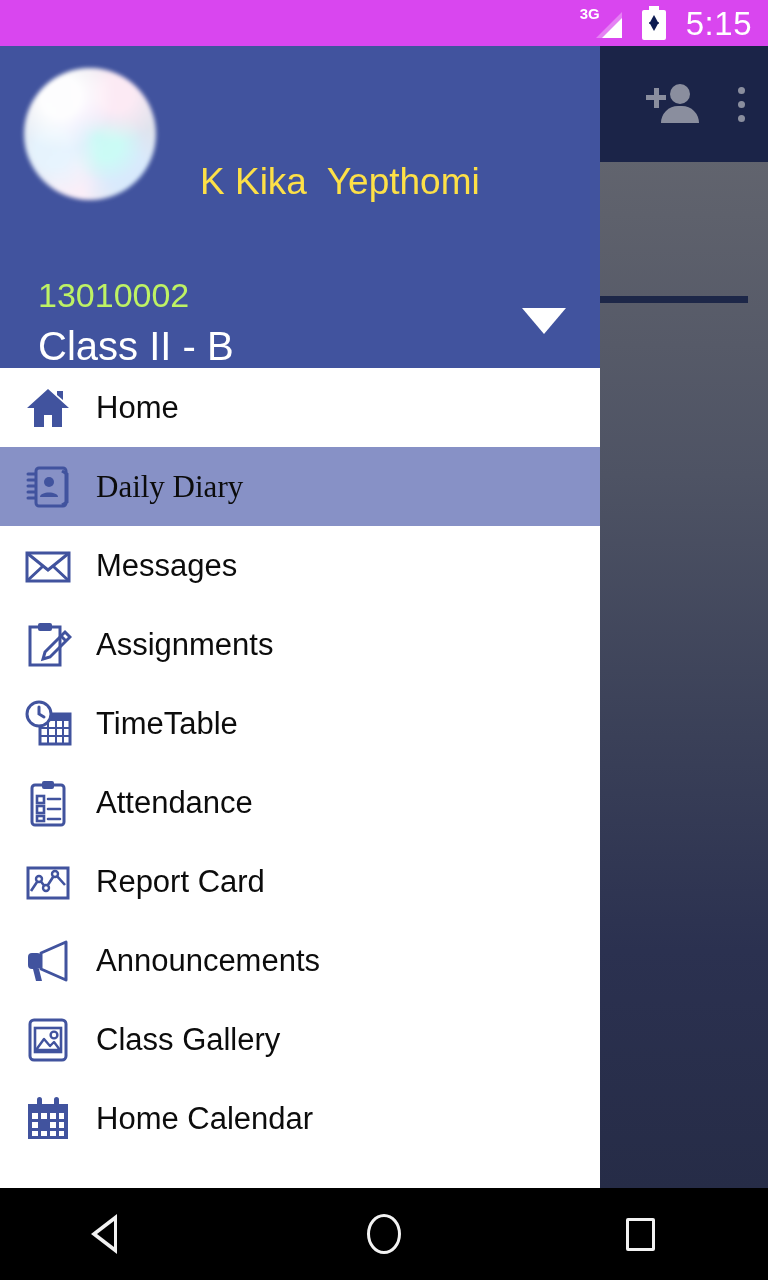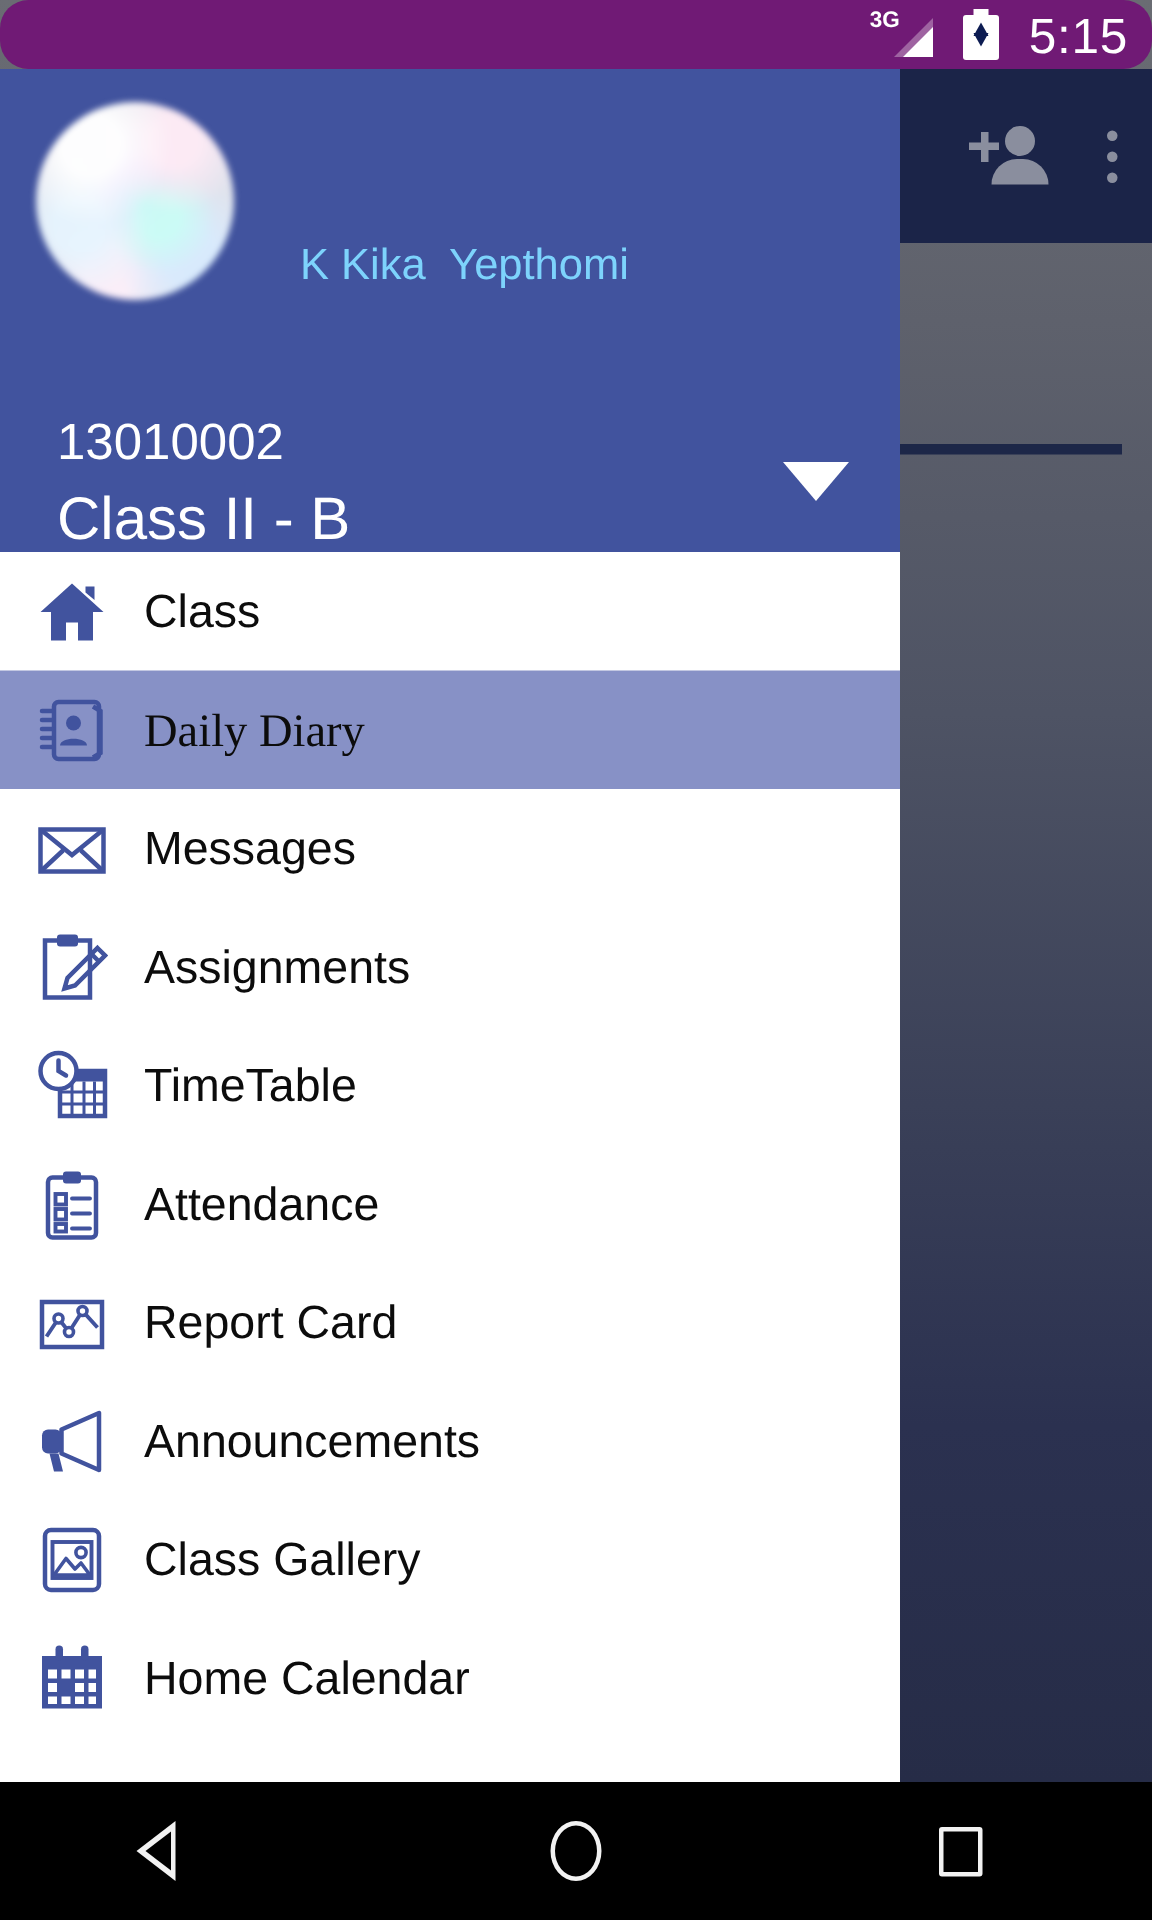--- a/index.html
+++ b/index.html
@@ -43,23 +43,23 @@
   .icon-overflow span{ width:7px; height:7px; border-radius:50%; background:#cfd0d4; display:block;}
 
   .bg-tab-indicator{
     position:absolute; left:600px; top:296px; width:148px; height:7px;
     background:#1d2748;
   }
 
   
   .statusbar{
     position:absolute; left:0; top:0; width:768px; height:46px;
-    background:#701a75; z-index:40;
+    background:#d946ef; z-index:40;
     display:flex; align-items:center; justify-content:flex-end;
-    padding-right:16px; gap:20px;border-radius:19px;
+    padding-right:16px; gap:20px;
   }
   .sb-signal{ position:relative; width:42px; height:34px; }
   .sb-signal .g3{
     position:absolute; left:0; top:0; font-size:15px; font-weight:bold; color:#fff; line-height:1;
   }
   .sb-signal .tri{
     position:absolute; right:0; bottom:2px; width:0; height:0;
     border-left:26px solid transparent; border-bottom:26px solid #fff;
   }
   .sb-signal .tri-dim{
@@ -101,24 +101,24 @@
       radial-gradient(circle at 22% 62%, rgba(230,245,255,.9) 0 13%, rgba(255,255,255,0) 36%),
       radial-gradient(circle at 62% 58%, rgba(200,255,245,.85) 0 12%, rgba(255,255,255,0) 34%),
       radial-gradient(circle at 48% 40%, rgba(225,210,255,.8) 0 14%, rgba(255,255,255,0) 38%),
       radial-gradient(circle at 78% 78%, rgba(215,235,255,.85) 0 12%, rgba(255,255,255,0) 34%),
       radial-gradient(circle at 38% 86%, rgba(255,240,250,.85) 0 12%, rgba(255,255,255,0) 34%),
       linear-gradient(145deg,#e6e7ee 0%,#dfe2ec 50%,#e2e6ee 100%);
     filter:blur(2.2px);
   }
   .profile-name{
     position:absolute; left:200px; top:117px;
-    color:#7dd3fc; font-size:29px; line-height:1; white-space:pre;
+    color:#fde047; font-size:37px; line-height:1; white-space:pre;
   }
   .profile-id{
-    position:absolute; left:38px; top:232px; color:#ffffff; font-size:34px; line-height:1;
+    position:absolute; left:38px; top:232px; color:#bef264; font-size:34px; line-height:1;
   }
   .profile-class{
     position:absolute; left:38px; top:280px; color:#fff; font-size:40px; line-height:1;
   }
   .profile-caret{
     position:absolute; left:522px; top:262px; width:0; height:0;
     border-left:22px solid transparent; border-right:22px solid transparent;
     border-top:26px solid #fff;
   }
 
@@ -207,21 +207,21 @@
     <div class="profile-caret"></div>
   </div>
 
   <div class="menu" id="drawer-menu">
       <div class="menu-item">
         <span class="menu-icon">
           <svg viewBox="0 0 48 48">
             <path d="M24 5 L3 24 h7 v19 h10 V31 h8 v12 h10 V24 h7 Z M33 7 h6 v9 l-6 -5 Z" fill="#41539E"></path>
           </svg>
         </span>
-        <span class="menu-label">Class</span>
+        <span class="menu-label">Home</span>
       </div>
       <div class="menu-item selected">
         <span class="menu-icon">
           <svg viewBox="0 0 48 48">
             <rect x="12" y="5" width="30" height="38" rx="3" fill="none" stroke="#41539E" stroke-width="3"></rect>
             <path d="M38 8 l5 3 v28 l-5 3" fill="none" stroke="#41539E" stroke-width="3"></path>
             <circle cx="25" cy="19" r="5" fill="#41539E"></circle>
             <path d="M16 34 c0-6 18-6 18 0 z" fill="#41539E"></path>
             <g stroke="#41539E" stroke-width="3" stroke-linecap="round">
               <path d="M4 11h7M4 17h7M4 23h7M4 29h7M4 35h7"></path>

